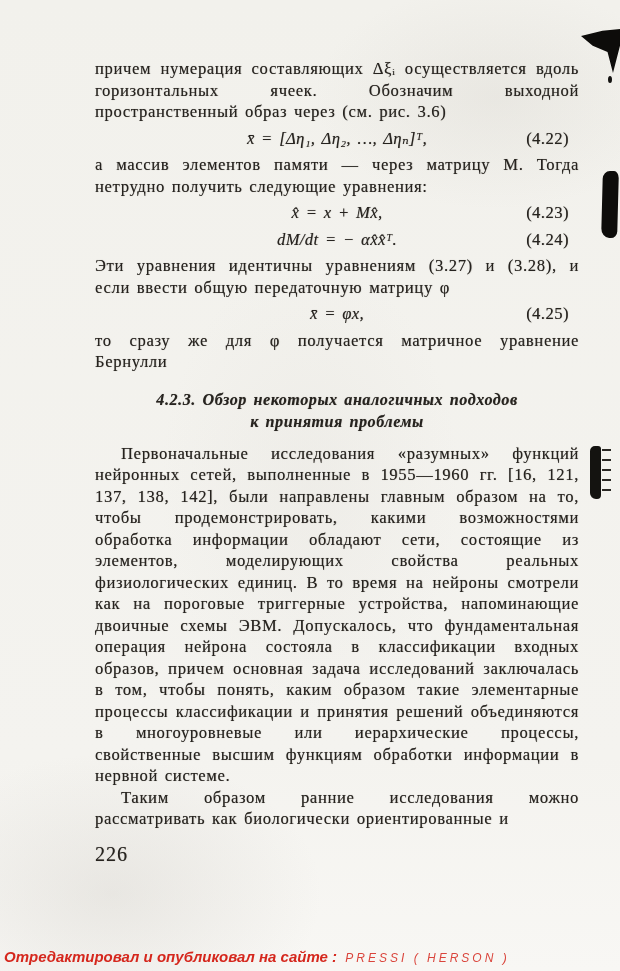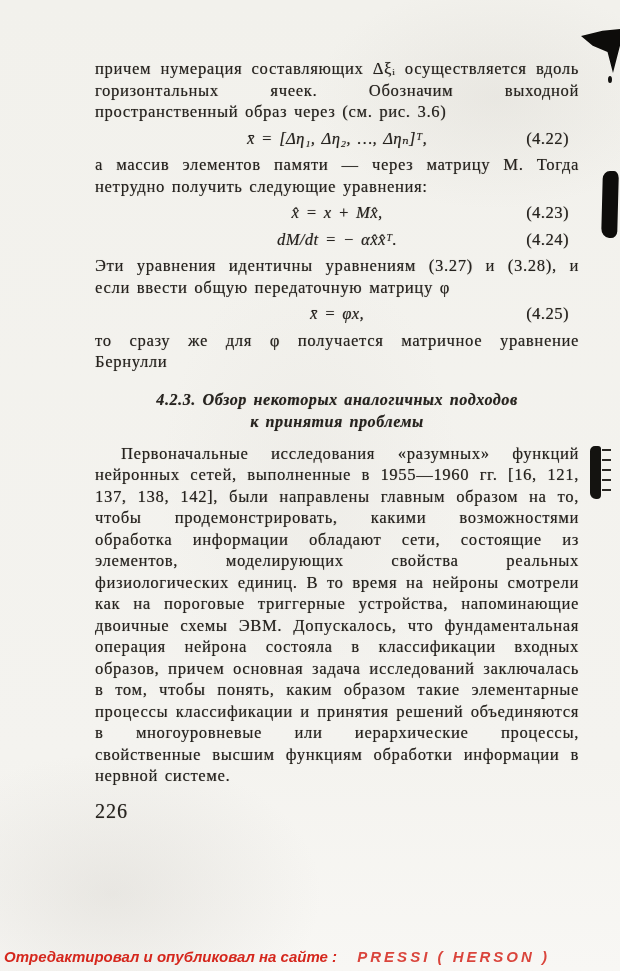--- a/index.html
+++ b/index.html
@@ -99,24 +99,24 @@
     left: 4px;
     bottom: 6px;
     white-space: nowrap;
     font-family: "Liberation Sans", "DejaVu Sans", sans-serif;
     font-style: italic;
     font-weight: bold;
     font-size: 15px;
     color: #d5271d;
   }
   .wm-site {
-    font-weight: bold;
-    font-size: 15px;
+    font-weight: normal;
+    font-size: 12px;
     letter-spacing: 3px;
-    margin-left: 16px;
+    margin-left: 4px;
     opacity: 0.85;
   }
 </style>
 </head>
 <body>
 
 <div class="page">
 
   <div class="artifact artifact-corner"></div>
   <div class="artifact artifact-corner-dot"></div>
@@ -156,20 +156,21 @@
 
 
 
     <div class="heading">
       <div>4.2.3. Обзор некоторых аналогичных подходов</div>
       <div>к принятия проблемы</div>
     </div>
 
     <p class="indent">Первоначальные исследования «разумных» функций нейронных сетей, выполненные в 1955—1960 гг. [16, 121, 137, 138, 142], были направлены главным образом на то, чтобы продемонстрировать, какими возможностями обработка информации обладают сети, состоящие из элементов, моделирующих свойства реальных физиологических единиц. В то время на нейроны смотрели как на пороговые триггерные устройства, напоминающие двоичные схемы ЭВМ. Допускалось, что фундаментальная операция нейрона состояла в классификации входных образов, причем основная задача исследований заключалась в том, чтобы понять, каким образом такие элементарные процессы классификации и принятия решений объединяются в многоуровневые или иерархические процессы, свойственные высшим функциям обработки информации в нервной системе.</p>
 
+    <p class="indent">Таким образом ранние исследования можно рассматривать как биологически ориентированные и</p>
 
     <div class="page-number">226</div>
 
   </div>
 
   <div class="watermark">
     <span class="wm-text">Отредактировал и опубликовал на сайте :</span>
     <span class="wm-site">PRESSI ( HERSON )</span>
   </div>
 

